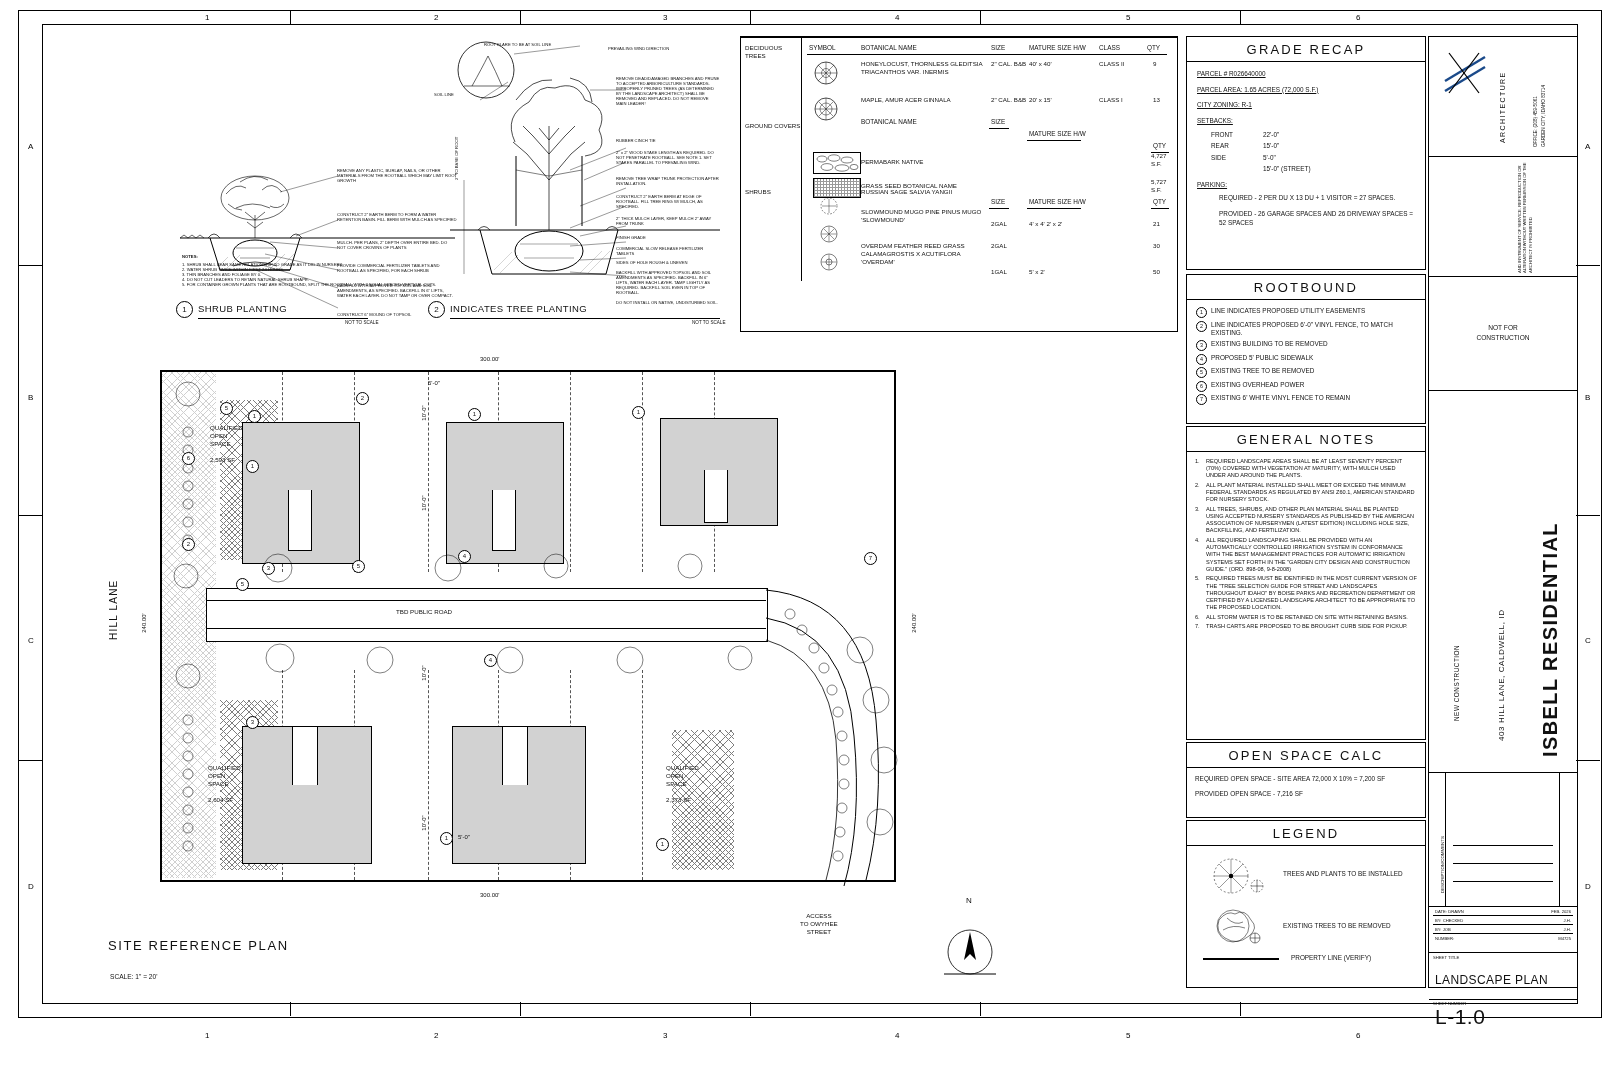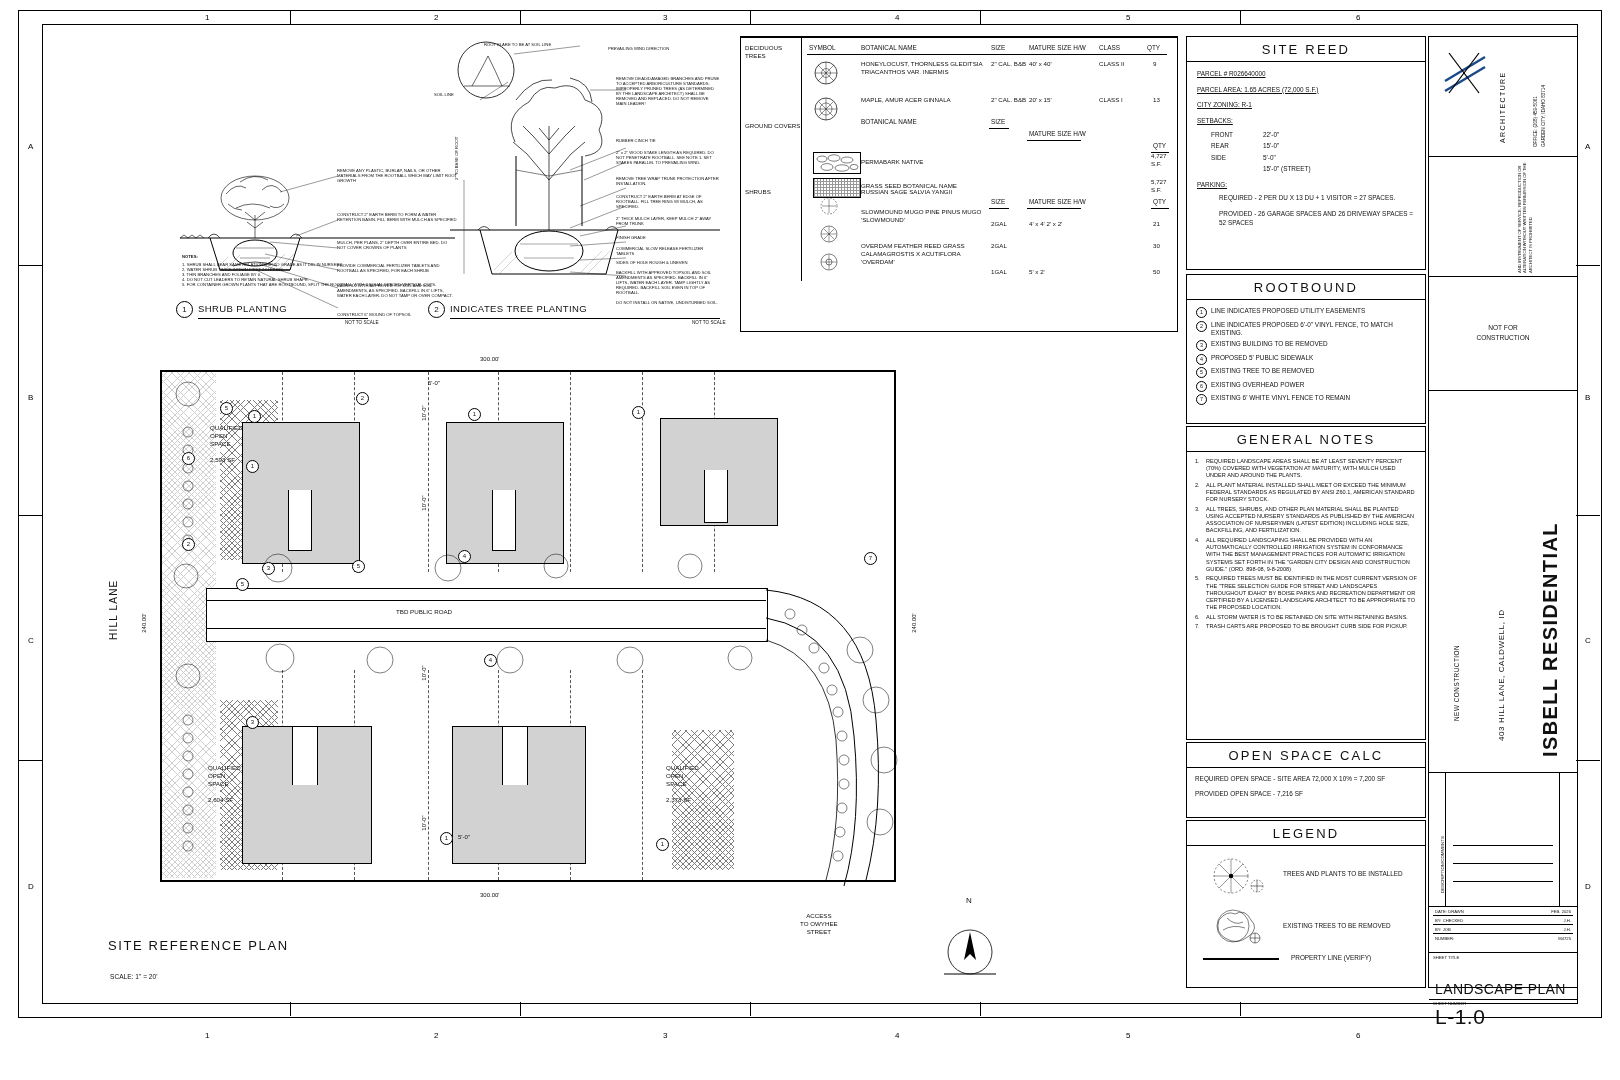--- a/index.html
+++ b/index.html
@@ -373,21 +373,21 @@
       <div class="ls-cell" style="left:250px;top:204px;">2GAL</div>
       <div class="ls-cell" style="left:412px;top:204px;">30</div>
 
       <div class="ls-cell" style="left:250px;top:230px;">1GAL</div>
       <div class="ls-cell" style="left:288px;top:230px;">5' x 2'</div>
       <div class="ls-cell" style="left:412px;top:230px;">50</div>
     </div>
   </div>
 
   <div class="panel" id="site-recap">
-    <div class="panel-title">SITE REED</div>
+    <div class="panel-title">GRADE RECAP</div>
     <div class="hr"></div>
     <div style="padding:8px 10px;">
       <div class="sm" style="text-decoration:underline;margin-bottom:7px;">PARCEL # R026640000</div>
       <div class="sm" style="text-decoration:underline;margin-bottom:7px;">PARCEL AREA: 1.65 ACRES (72,000 S.F.)</div>
       <div class="sm" style="text-decoration:underline;margin-bottom:7px;">CITY ZONING: R-1</div>
       <div class="sm" style="text-decoration:underline;margin-bottom:5px;">SETBACKS:</div>
       <div style="display:flex;margin:0 0 3px 14px;">
           <div class="sm" style="width:52px;">FRONT</div>
           <div class="sm">22'-0"</div>
         </div>
@@ -586,21 +586,21 @@
       </div>
       <div style="height:1px;background:#000;margin:1px 4px;"></div>
       <div style="display:flex;justify-content:space-between;padding:1px 6px 0;">
         <div class="xtiny">NUMBER:</div>
         <div class="xtiny">M4725</div>
       </div>
     </div>
 
     <div class="ts-box" id="ts-sheettitle">
       <div class="xtiny" style="position:absolute;left:4px;top:2px;">SHEET TITLE</div>
-      <div style="position:absolute;left:6px;top:28px;width:136px;font-size:14px;line-height:1.25;letter-spacing:.4px;">LANDSCAPE PLAN</div>
+      <div style="position:absolute;left:6px;top:20px;width:136px;font-size:12px;line-height:1.25;letter-spacing:.4px;">LANDSCAPE PLAN</div>
       <div style="position:absolute;left:0;top:46px;width:148px;height:1px;background:#000;"></div>
       <div class="xtiny" style="position:absolute;left:4px;top:48px;">SHEET NUMBER</div>
       <div style="position:absolute;left:6px;top:52px;font-size:21px;letter-spacing:.5px;">L-1.0</div>
     </div>
   </div>
 
   <div id="site-plan">
 
     <div class="plot-line" style="left:100px;top:30px;width:735px;height:1.6px;"></div>
     <div class="plot-line" style="left:100px;top:540px;width:735px;height:1.6px;"></div>

